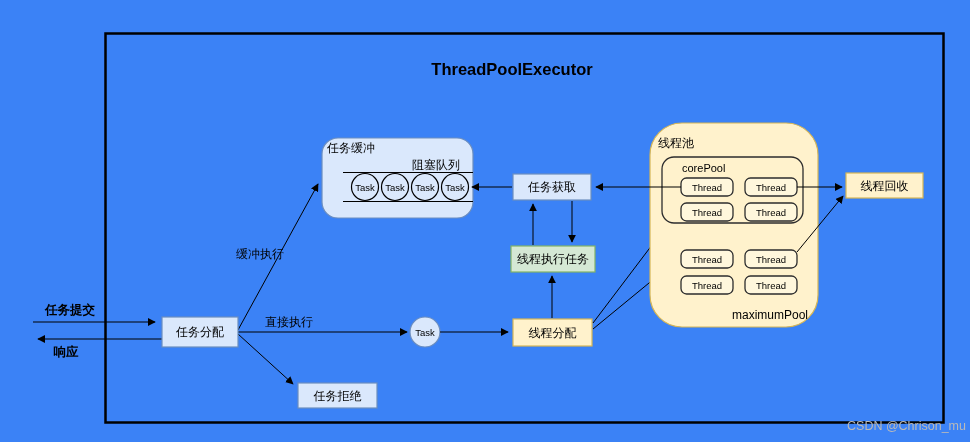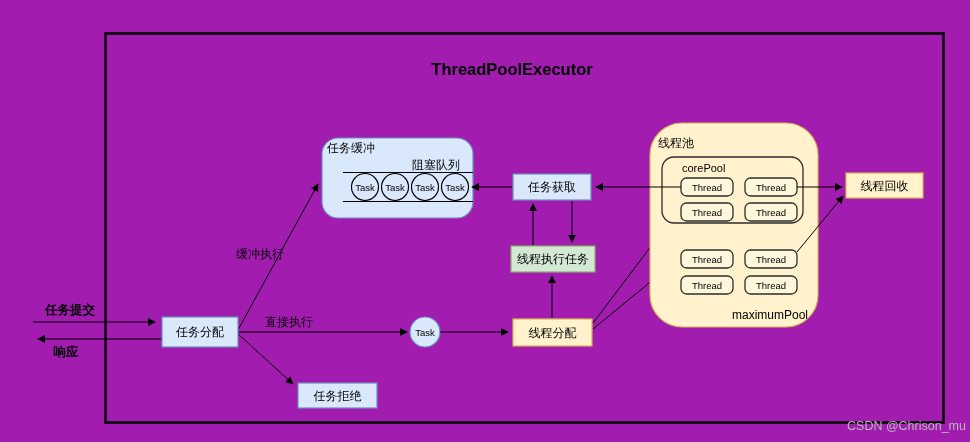--- a/index.html
+++ b/index.html
@@ -1,16 +1,16 @@
 <!DOCTYPE html>
 <html><head>
 <meta charset="utf-8">
 <style>
   html,body { margin:0; padding:0; background:#ffffff; }
-  .stage { position:relative; width:970px; height:442px; background:#a21caf; overflow:hidden; }
+  .stage { position:relative; width:970px; height:442px; background:#3b82f6; overflow:hidden; }
   svg { display:block; }
   text { font-family:"Liberation Sans","DejaVu Sans",sans-serif; fill:#000000; }
   .title  { font-size:16.5px; font-weight:bold; }
   .lbl    { font-size:12px; }
   .lblb   { font-size:12.5px; font-weight:bold; }
   .small  { font-size:9.5px; }
   .tiny   { font-size:11px; }
   .wm     { font-size:12.5px; fill:#b9b9b9; }
   .edge   { stroke:#000000; stroke-width:1; fill:none; }
   .qline  { stroke:#000000; stroke-width:1; }

